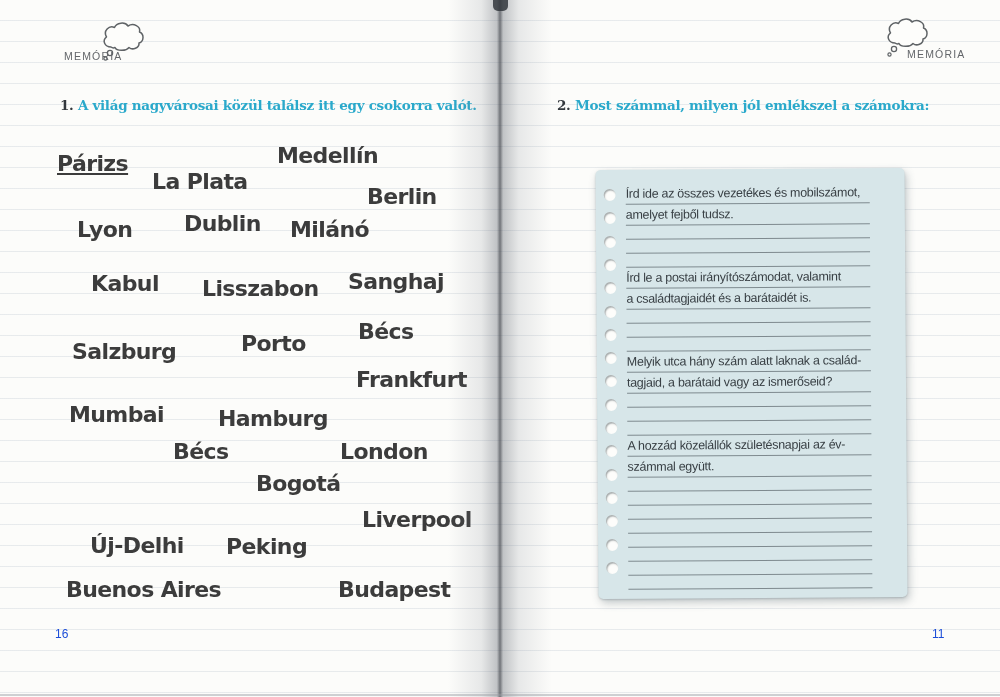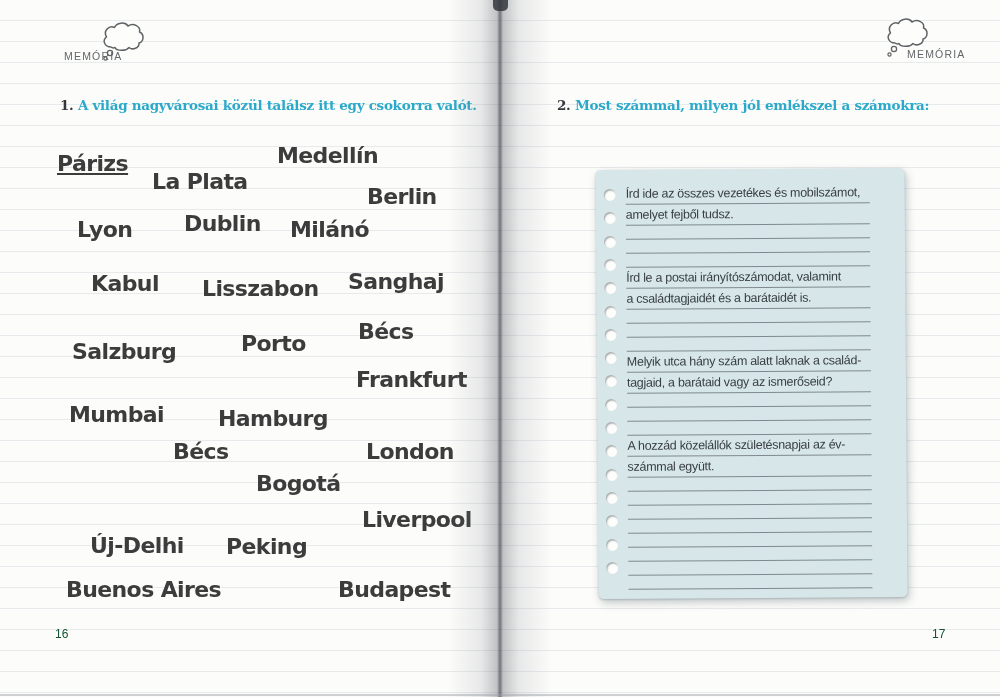--- a/index.html
+++ b/index.html
@@ -75,21 +75,21 @@
     box-shadow:inset 1px 1.5px 1.5px rgba(60,70,75,0.45);
   }
   .nrows{position:absolute;left:30px;top:14px;width:244px;}
   .nrow{border-bottom:1px solid #7e8a8f;}
   .nrow.text{
     height:20px;line-height:21px;font-size:12.5px;letter-spacing:-0.3px;
     color:#394045;white-space:nowrap;overflow:visible;
   }
   .nrow.blank{height:13px;}
 
-  .page-number{position:absolute;font-size:12px;color:#14532d;}
+  .page-number{position:absolute;font-size:12px;color:#1d4ed8;}
 </style>
 </head>
 <body>
 
 <div class="ruled-bg"></div>
 
 <div class="memoria" style="left:56px;top:20px;">
   <svg style="left:34px;top:0;" width="48" height="42" viewBox="0 0 48 42">
     <path d="M13 27 C 6.5 27 4 20.5 8.5 17 C 5 11 11 5 16.5 7.5 C 18.5 2.5 27 1.5 30 6 C 35.5 2.5 43 6.5 41.5 12 C 46.5 14 46 21.5 41 23 C 41.5 28 34.5 30.5 31 27.5 C 28 31.5 18.5 31 17 27.5 C 15.5 28.2 14 27.8 13 27 Z" fill="#fdfdfb" stroke="#5f6366" stroke-width="1.5" stroke-linejoin="round"></path>
     <circle cx="12" cy="33" r="2.6" fill="#fdfdfb" stroke="#5f6366" stroke-width="1.3"></circle>
@@ -116,21 +116,21 @@
     <div class="city" style="left: 91px; top: 273px;">Kabul</div>
     <div class="city" style="left: 202px; top: 278px;">Lisszabon</div>
     <div class="city" style="left: 348px; top: 271px;">Sanghaj</div>
     <div class="city" style="left: 358px; top: 321px;">Bécs</div>
     <div class="city" style="left: 241px; top: 333px;">Porto</div>
     <div class="city" style="left: 72px; top: 341px; text-align: center;">Salzburg</div>
     <div class="city" style="left: 356px; top: 369px;">Frankfurt</div>
     <div class="city" style="left: 218px; top: 382px; margin-top: 26px;">Hamburg</div>
     <div class="city" style="left: 69px; top: 404px;">Mumbai</div>
     <div class="city" style="left: 173px; top: 441px;">Bécs</div>
-    <div class="city" style="left: 366px; top: 441px;">London</div>
+    <div class="city" style="left: 340px; top: 441px;">London</div>
     <div class="city" style="left: 256px; top: 473px;">Bogotá</div>
     <div class="city" style="left: 90px; top: 535px;">Új-Delhi</div>
     <div class="city" style="left: 362px; top: 509px;">Liverpool</div>
     <div class="city" style="left: 226px; top: 536px;">Peking</div>
     <div class="city" style="left: 66px; top: 579px;">Buenos Aires</div>
     <div class="city" style="left: 338px; top: 579px;">Budapest</div>
   </div>
 
 <div class="page-number" style="left:55px;top:627px;">16</div>
 
@@ -196,13 +196,13 @@
       <div class="nrow blank"></div>
       <div class="nrow blank"></div>
       <div class="nrow blank"></div>
       <div class="nrow blank"></div>
       <div class="nrow blank"></div>
       <div class="nrow blank"></div>
       <div class="nrow blank"></div>
     </div>
 </div>
 
-<div class="page-number" style="left:932px;top:627px;">17</div>
+<div class="page-number" style="left:932px;top:627px;">11</div>
 
 </body></html>

